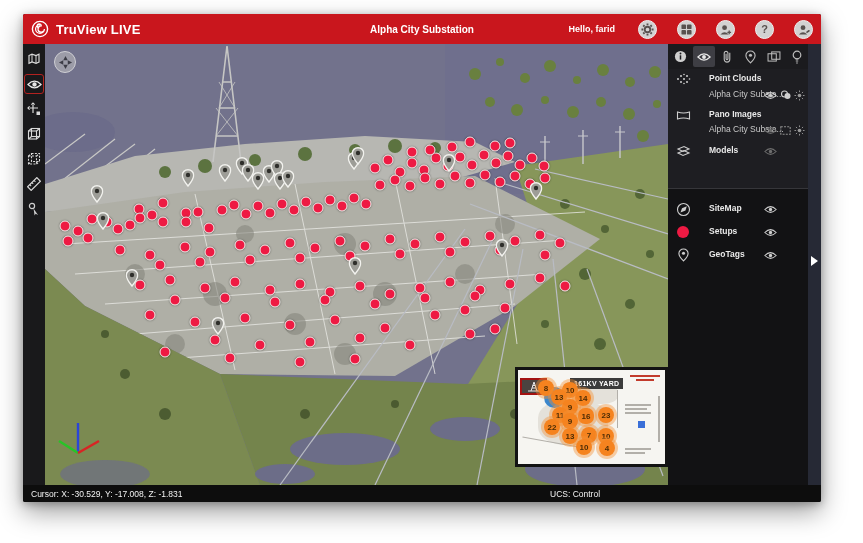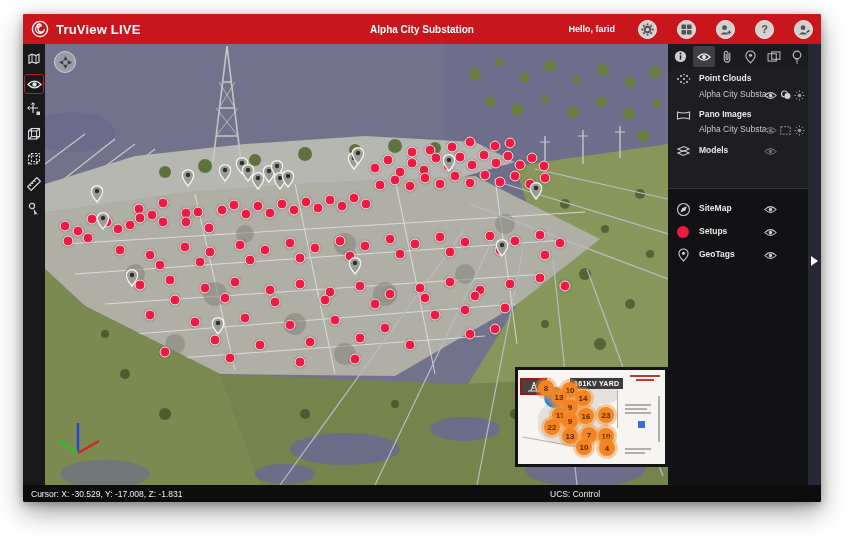--- a/index.html
+++ b/index.html
@@ -47,21 +47,21 @@
 
   
   .panel { position:absolute; left:645px; top:30px; width:140px; height:441px; background:#121214; }
   .ptabs { position:absolute; left:0; top:0; width:140px; height:25px; background:#1b1b1e; display:flex; align-items:center; }
   .ptab { width:22px; height:21px; margin-left:2px; display:flex; align-items:center; justify-content:center; border-radius:2px; }
   .ptab.active { background:#3e3e44; }
   .psec-top { position:absolute; left:0; top:25px; width:140px; height:119px; background:#1e1e22; }
   .pdivider { position:absolute; left:0; top:144px; width:140px; height:1px; background:#36363a; }
   .prow { position:absolute; left:0; width:140px; height:16px; }
   .prow .picon { position:absolute; left:6px; top:0; width:18px; height:14px; display:flex; align-items:center; justify-content:center; }
-  .prow .plabel { position:absolute; left:31px; top:1px; color:#e8e8e8; font-size:8.5px; font-weight:bold; }
+  .prow .plabel { position:absolute; left:41px; top:1px; color:#e8e8e8; font-size:8.5px; font-weight:bold; }
   .prow .plabel.sub { color:#c9c9c9; font-weight:normal; }
   .picon-r { position:absolute; top:1px; width:15px; height:12px; display:flex; align-items:center; justify-content:center; }
 
   
   .strip { position:absolute; left:785px; top:30px; width:13px; height:441px; background:#262935; }
   .strip-arrow { position:absolute; left:3px; top:212px; width:0; height:0;
                  border-left:7px solid #fff; border-top:5px solid transparent; border-bottom:5px solid transparent; }
 
   
   .status { position:absolute; left:0; top:471px; width:798px; height:17px; background:#0d0d0d; color:#f2f2f2; font-size:8.5px; font-weight:normal; }
@@ -570,21 +570,21 @@
           </svg>
       </span>
       <span class="mm-title">161KV YARD</span>
       <div style="position:absolute;left:0;top:0;">
           <div class="mm-marker" style="left: 28px; top: 18px;">8</div>
           <div class="mm-marker" style="left: 52px; top: 20px;">10</div>
           <div class="mm-marker" style="left: 41px; top: 27px;">13</div>
           <div class="mm-marker" style="left: 65px; top: 28px;">14</div>
           <div class="mm-marker" style="left: 52px; top: 37px;">9</div>
           <div class="mm-marker" style="left: 42px; top: 45px;">11</div>
-          <div class="mm-marker" style="left: 68px; top: 46px;">16</div>
+          <div class="mm-marker" style="left: 68px; top: 46px; border-radius: 7px;">16</div>
           <div class="mm-marker" style="left: 88px; top: 45px;">23</div>
           <div class="mm-marker" style="left: 52px; top: 51px;">9</div>
           <div class="mm-marker" style="left: 34px; top: 57px;">22</div>
           <div class="mm-marker" style="left: 52px; top: 66px;">13</div>
           <div class="mm-marker" style="left: 71px; top: 65px;">7</div>
           <div class="mm-marker" style="left: 88px; top: 66px;">10</div>
           <div class="mm-marker" style="left: 66px; top: 77px;">10</div>
           <div class="mm-marker" style="left: 89px; top: 78px;">4</div>
         </div>
     </div>

